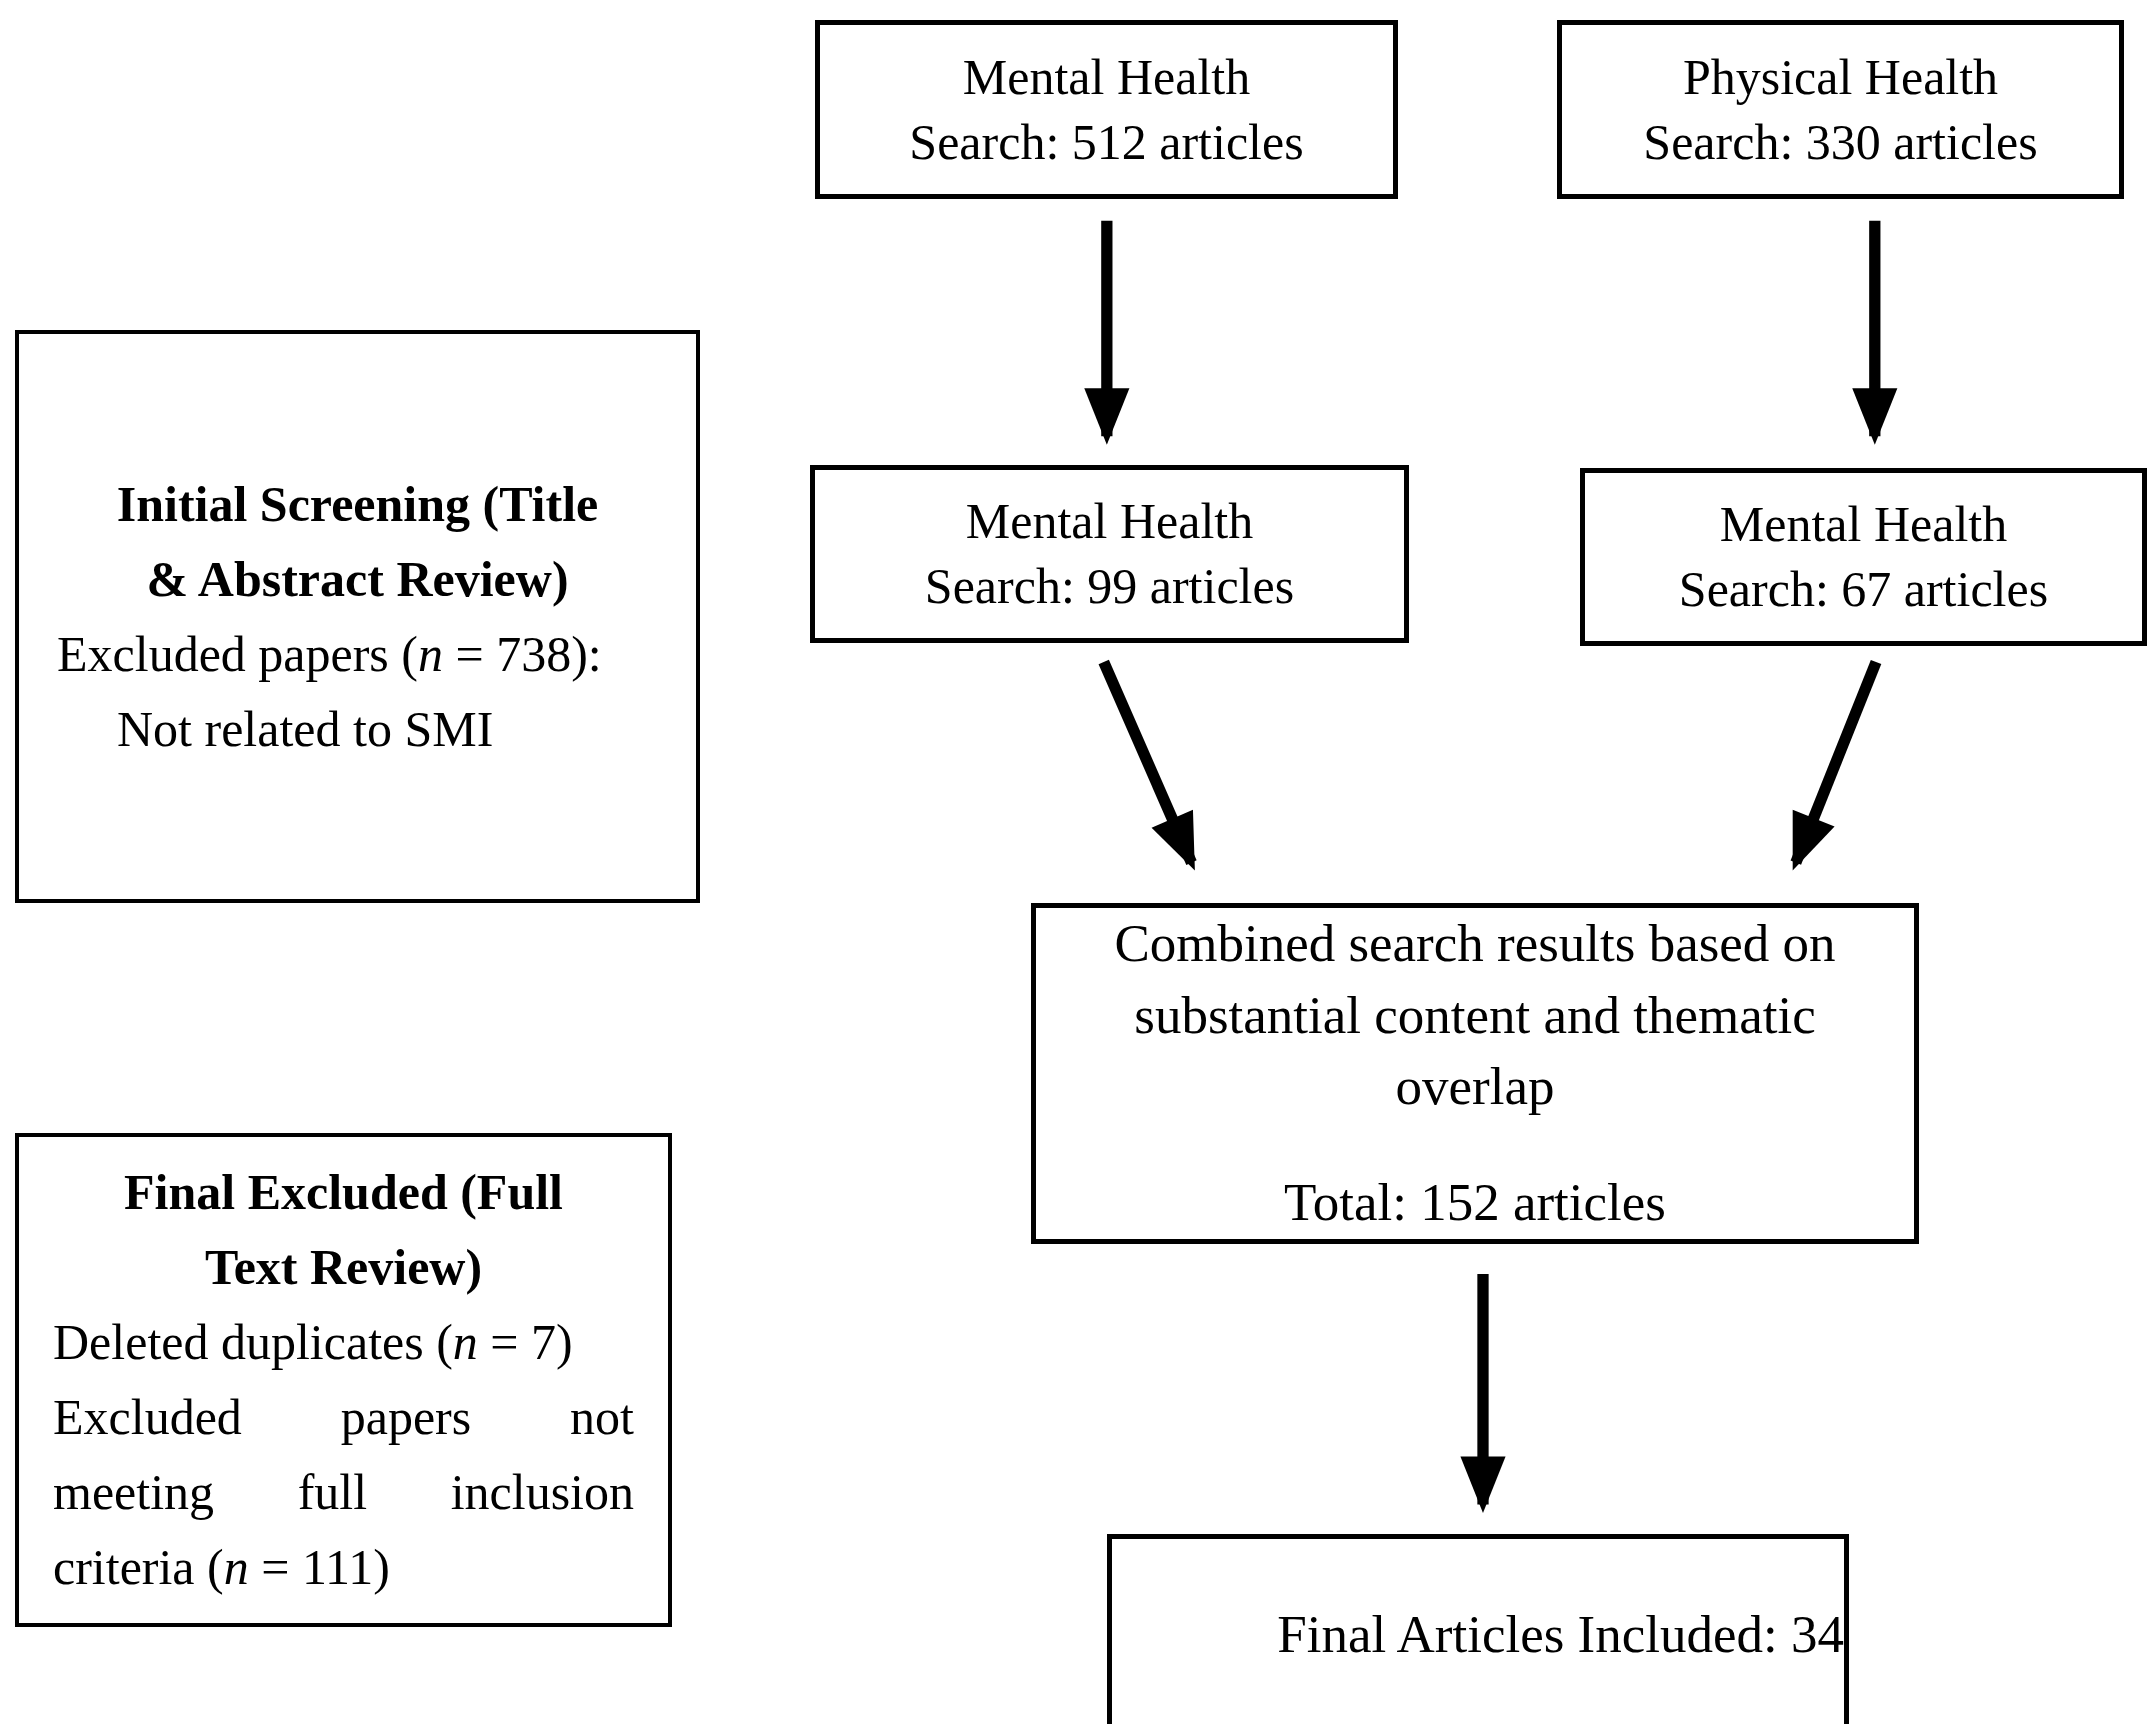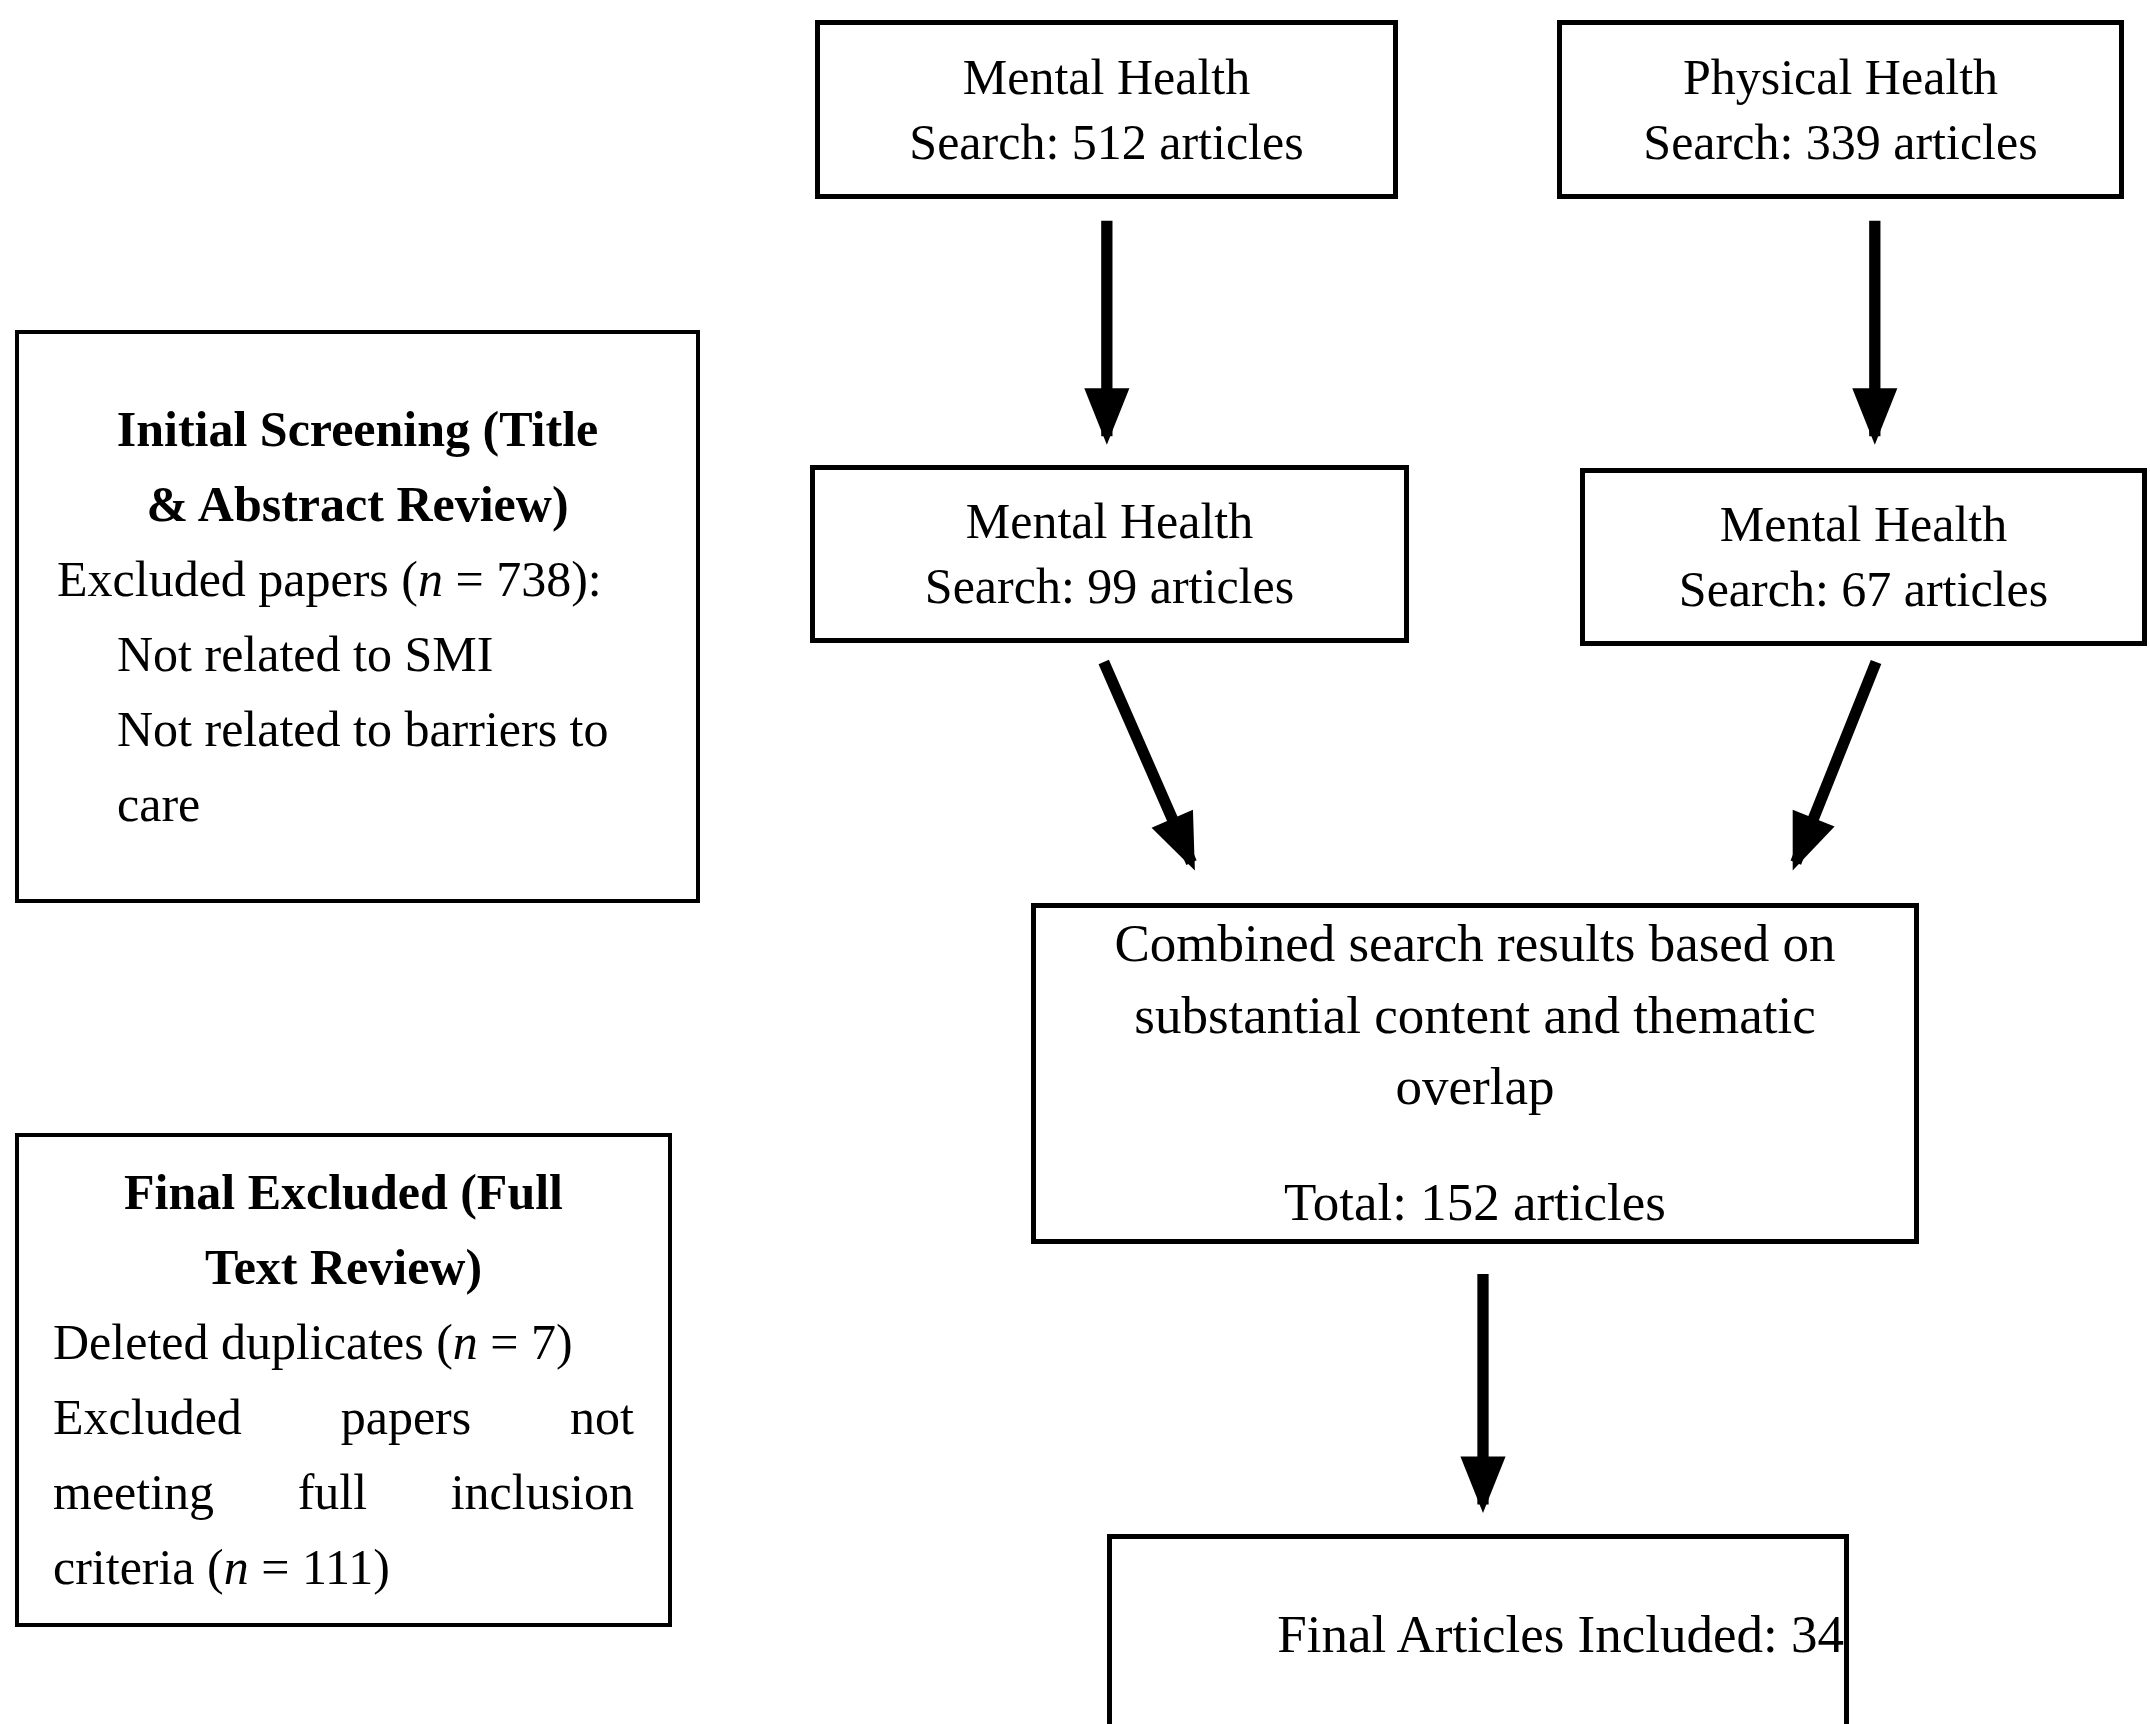--- a/index.html
+++ b/index.html
@@ -84,39 +84,38 @@
     <line x1="2365" y1="2032" x2="2365" y2="2400" stroke="#000000" stroke-width="18" marker-end="url(#ah)"></line>
   </svg>
 
   <div class="box flowbox box-mental-search">
     <div>Mental Health</div>
     <div>Search: 512 articles</div>
   </div>
 
   <div class="box flowbox box-physical-search">
     <div>Physical Health</div>
-    <div>Search: 339 articles</div>
+    <div>Search: 330 articles</div>
   </div>
 
   <div class="box flowbox box-mental-screened">
     <div>Mental Health</div>
     <div>Search: 99 articles</div>
   </div>
 
   <div class="box flowbox box-physical-screened">
     <div>Mental Health</div>
     <div>Search: 67 articles</div>
   </div>
 
   <div class="box notebox note-initial">
     <div class="note-title">Initial Screening (Title</div>
     <div class="note-title">&amp; Abstract Review)</div>
     <p class="note-line"><span>Excluded papers (</span><i class="nvar">n</i><span> = 738):</span></p>
     <div class="note-line bullet">Not related to SMI</div>
-    <div class="note-line bullet">Not related to barriers to care</div>
   </div>
 
   <div class="box notebox note-final">
     <div class="note-title">Final Excluded (Full</div>
     <div class="note-title">Text Review)</div>
     <p class="note-line"><span>Deleted duplicates (</span><i class="nvar">n</i><span> = 7)</span></p>
     <p class="note-line note-justify"><span>Excluded</span> <span>papers</span> <span>not meeting full inclusion criteria (</span><i class="nvar">n</i><span> = 111)</span></p>
   </div>
 
   <div class="box box-combined">

